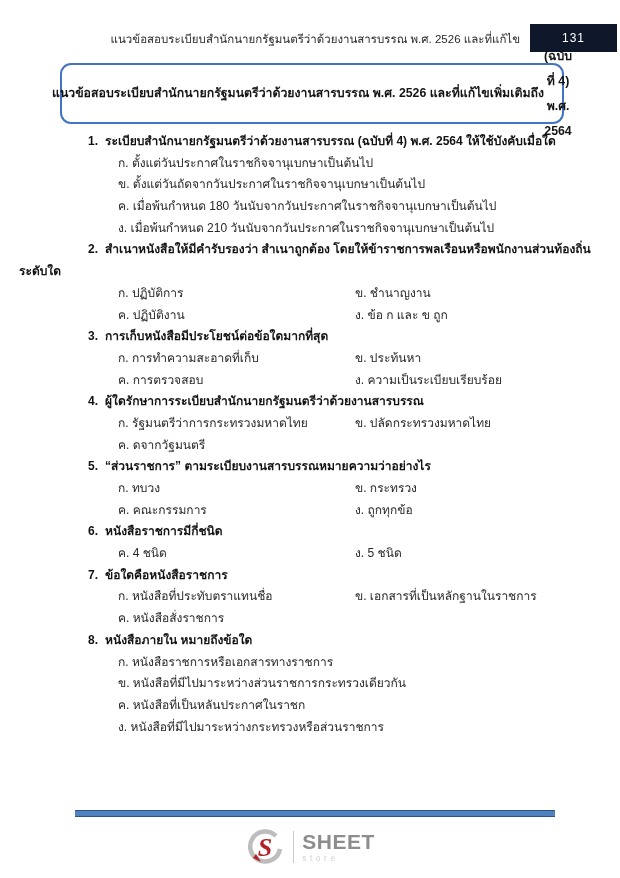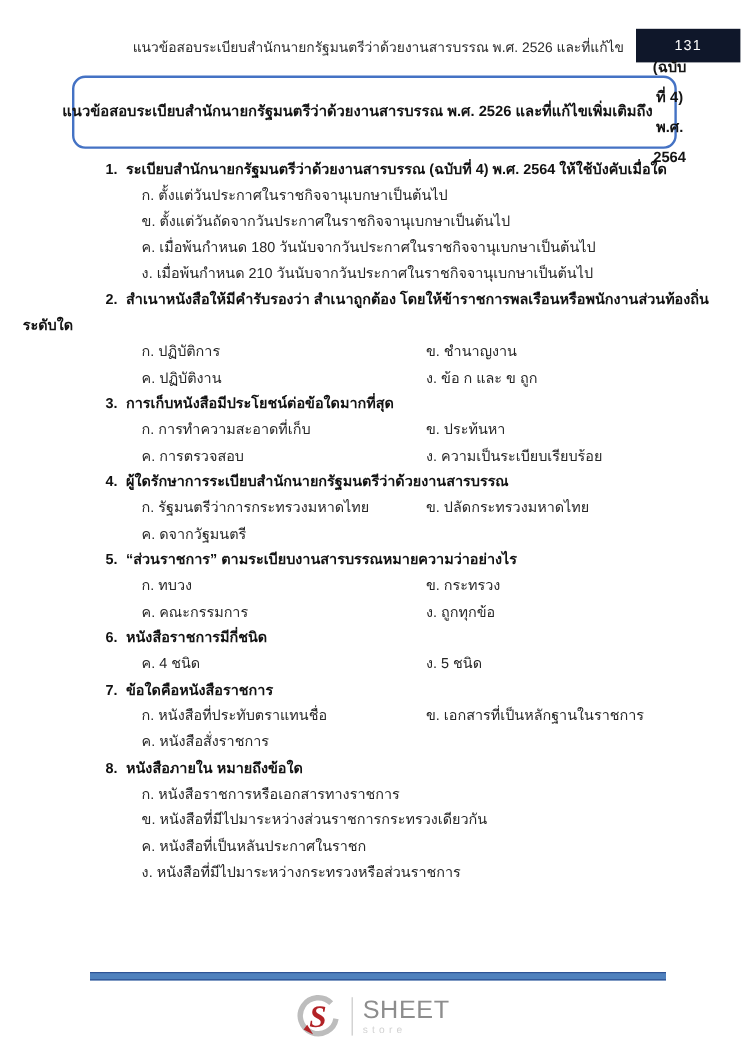--- a/index.html
+++ b/index.html
@@ -40,21 +40,21 @@
     position:absolute;top:810px;left:75px;width:480px;height:5px;
     background:#4f81bd;border-top:1px solid #2e5395;border-bottom:1px solid #2e5395;
   }
   .footer-logo{
     position:absolute;top:822px;left:0;width:620px;height:50px;
     display:flex;align-items:center;justify-content:center;gap:8px;
   }
   .logo-mark{width:40px;height:40px;flex:0 0 auto;}
   .logo-divider{width:1px;height:32px;background:#c9c9c9;}
   .logo-text{display:flex;flex-direction:column;line-height:1;}
-  .logo-word{font-size:21px;font-weight:normal;color:#8d8d8d;letter-spacing:0.5px;text-align:center;}
+  .logo-word{font-size:21px;font-weight:bold;color:#8d8d8d;letter-spacing:0.5px;text-align:center;}
   .logo-sub{font-size:8.5px;color:#d2d2d2;letter-spacing:3.5px;margin-top:2px;}
 </style>
 </head>
 <body>
 
 <div class="running-head">แนวข้อสอบระเบียบสำนักนายกรัฐมนตรีว่าด้วยงานสารบรรณ พ.ศ. 2526 และที่แก้ไข</div>
 <div class="page-badge">
   <span>131</span>
 </div>
 

